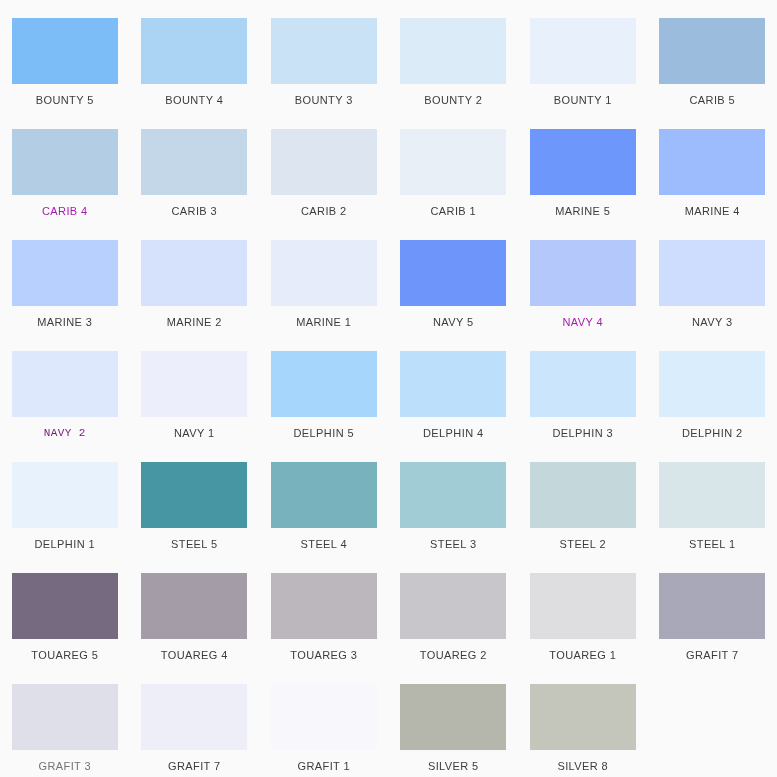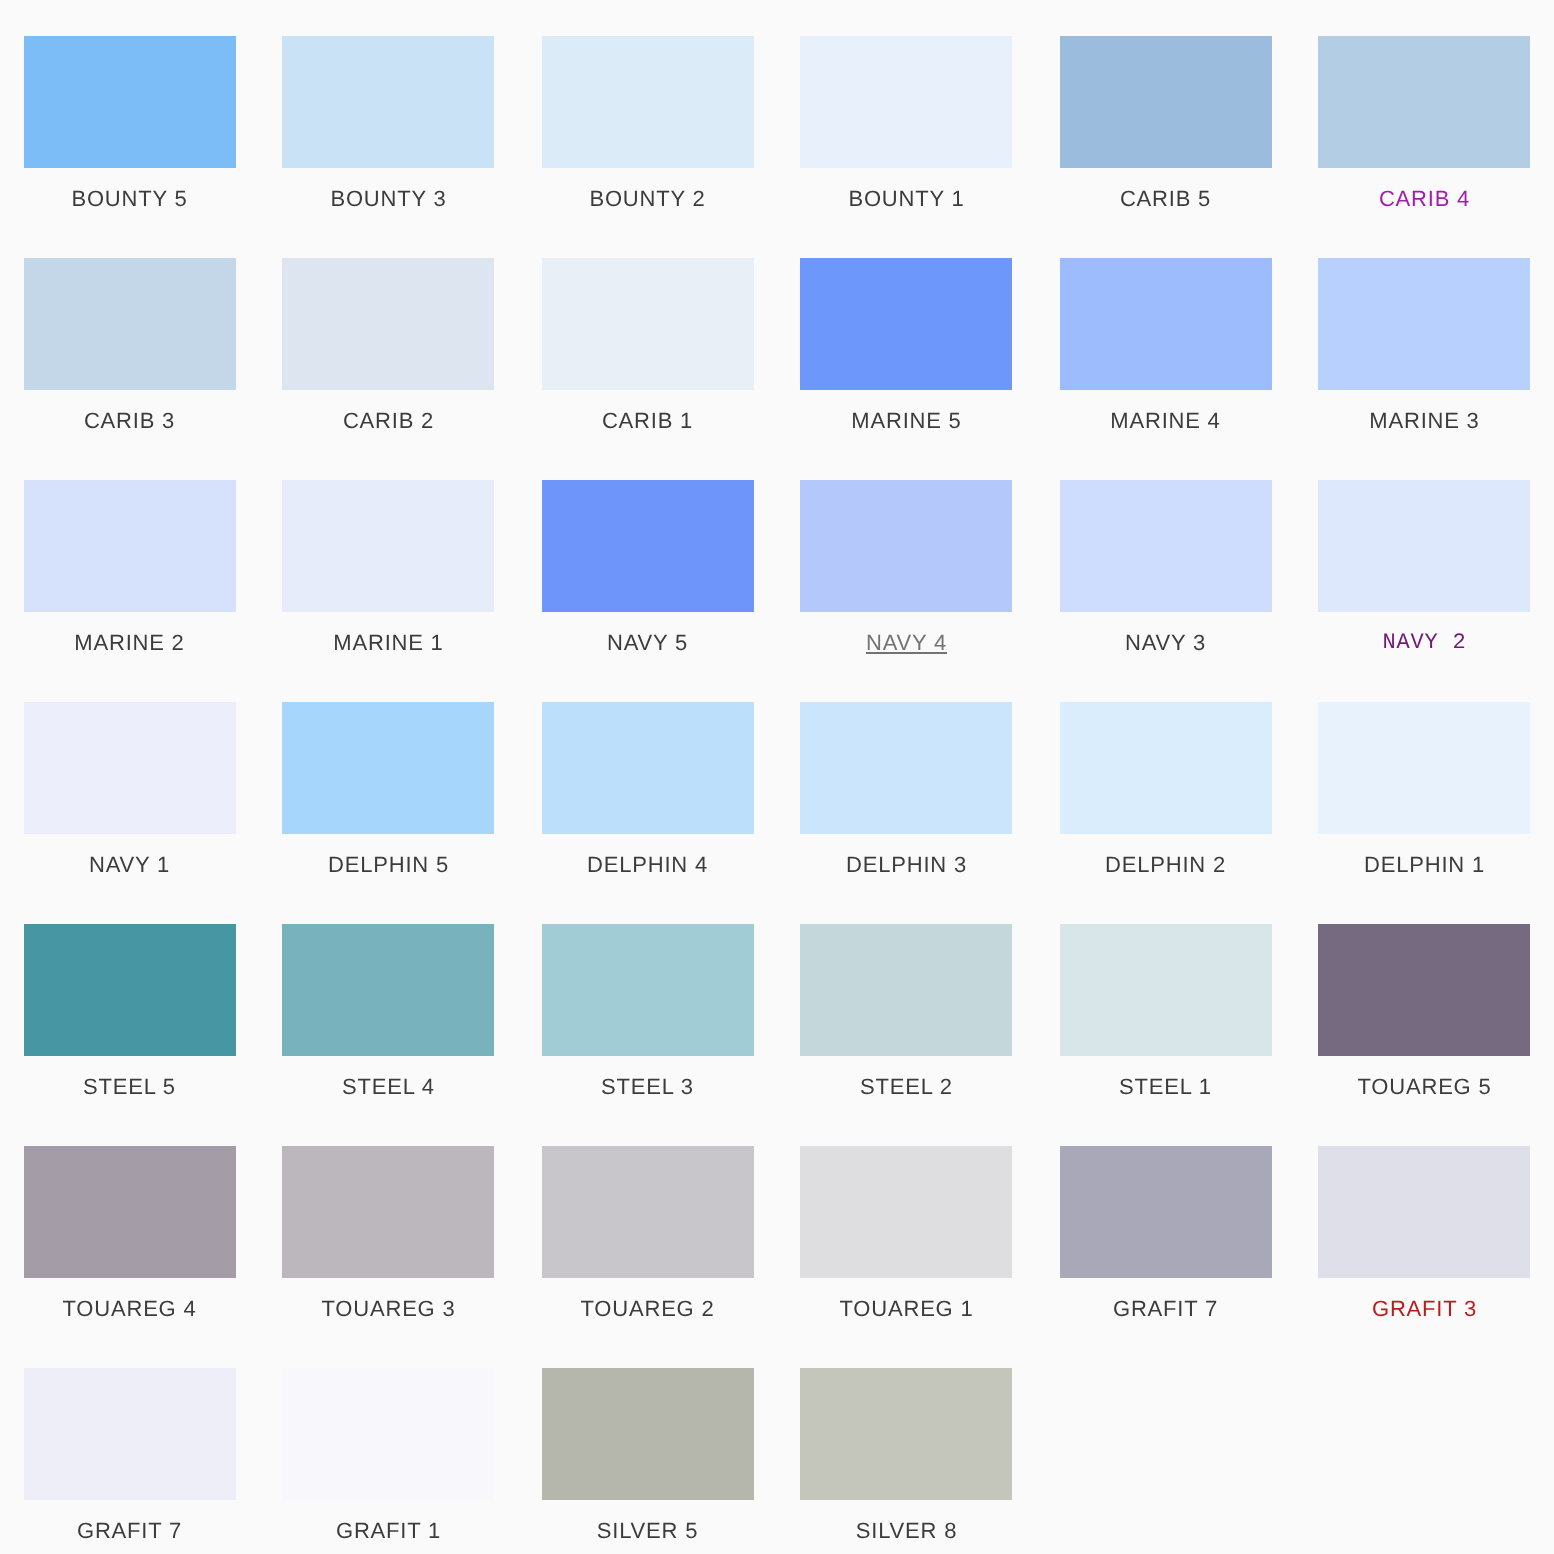--- a/index.html
+++ b/index.html
@@ -54,20 +54,24 @@
 </style>
 </head>
 <body>
 
 <div id="palette-grid" style="background: rgb(250, 250, 250);">
     <div class="swatch-cell">
       <div class="swatch-chip" style="background-color: rgb(124, 188, 247);"></div>
       <div class="swatch-label" style="color: rgb(60, 60, 60);">BOUNTY 5</div>
     </div>
     <div class="swatch-cell">
+      <div class="swatch-chip" style="background-color: rgb(170, 211, 244);"></div>
+      <div class="swatch-label" style="color: rgb(60, 60, 60);">BOUNTY 4</div>
+    </div>
+    <div class="swatch-cell">
       <div class="swatch-chip" style="background-color: rgb(202, 226, 245);"></div>
       <div class="swatch-label" style="color: rgb(60, 60, 60);">BOUNTY 3</div>
     </div>
     <div class="swatch-cell">
       <div class="swatch-chip" style="background-color: rgb(220, 235, 248);"></div>
       <div class="swatch-label" style="color: rgb(60, 60, 60);">BOUNTY 2</div>
     </div>
     <div class="swatch-cell">
       <div class="swatch-chip" style="background-color: rgb(232, 241, 251);"></div>
       <div class="swatch-label" style="color: rgb(60, 60, 60);">BOUNTY 1</div>
@@ -111,21 +115,21 @@
     <div class="swatch-cell">
       <div class="swatch-chip" style="background-color: rgb(231, 236, 250);"></div>
       <div class="swatch-label" style="color: rgb(60, 60, 60);">MARINE 1</div>
     </div>
     <div class="swatch-cell">
       <div class="swatch-chip" style="background-color: rgb(110, 149, 249);"></div>
       <div class="swatch-label" style="color: rgb(60, 60, 60);">NAVY 5</div>
     </div>
     <div class="swatch-cell">
       <div class="swatch-chip" style="background-color: rgb(180, 200, 252);"></div>
-      <div class="swatch-label" style="color: #737373; text-decoration: underline;">NAVY 4</div>
+      <div class="swatch-label" style="color: #a21caf;">NAVY 4</div>
     </div>
     <div class="swatch-cell">
       <div class="swatch-chip" style="background-color: rgb(206, 220, 253);"></div>
       <div class="swatch-label" style="color: rgb(60, 60, 60);">NAVY 3</div>
     </div>
     <div class="swatch-cell">
       <div class="swatch-chip" style="background-color: rgb(222, 232, 252);"></div>
       <div class="swatch-label" style="color: #701a75; font-family: Liberation Mono, monospace;">NAVY 2</div>
     </div>
     <div class="swatch-cell">
@@ -191,21 +195,21 @@
     <div class="swatch-cell">
       <div class="swatch-chip" style="background-color: rgb(222, 221, 224);"></div>
       <div class="swatch-label" style="color: rgb(60, 60, 60);">TOUAREG 1</div>
     </div>
     <div class="swatch-cell">
       <div class="swatch-chip" style="background-color: rgb(168, 168, 184);"></div>
       <div class="swatch-label" style="color: rgb(60, 60, 60);">GRAFIT 7</div>
     </div>
     <div class="swatch-cell">
       <div class="swatch-chip" style="background-color: rgb(223, 223, 234);"></div>
-      <div class="swatch-label" style="color: #b91c1c;">GRAFIT 3</div>
+      <div class="swatch-label" style="color: #737373;">GRAFIT 3</div>
     </div>
     <div class="swatch-cell">
       <div class="swatch-chip" style="background-color: rgb(238, 238, 248);"></div>
       <div class="swatch-label" style="color: rgb(60, 60, 60);">GRAFIT 7</div>
     </div>
     <div class="swatch-cell">
       <div class="swatch-chip" style="background-color: rgb(247, 247, 252);"></div>
       <div class="swatch-label" style="color: rgb(60, 60, 60);">GRAFIT 1</div>
     </div>
     <div class="swatch-cell">

